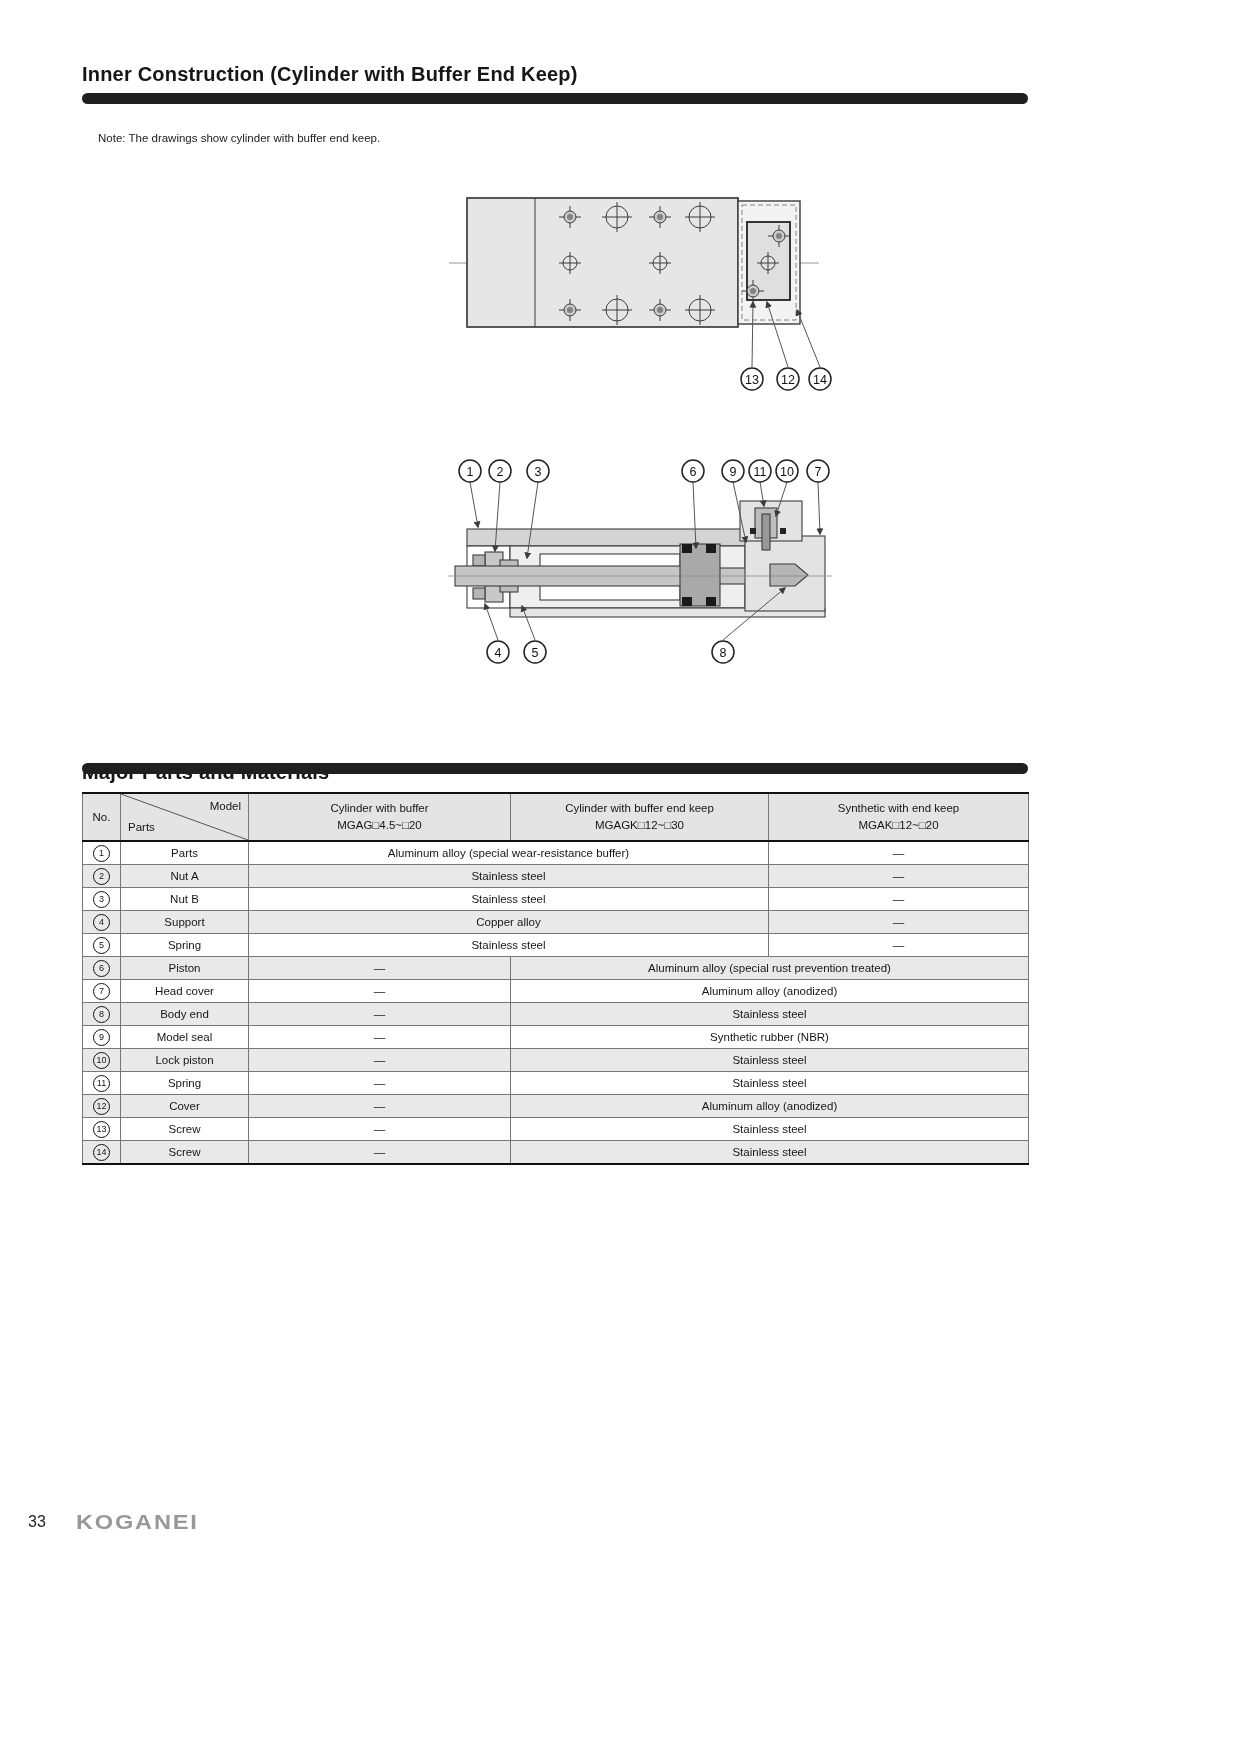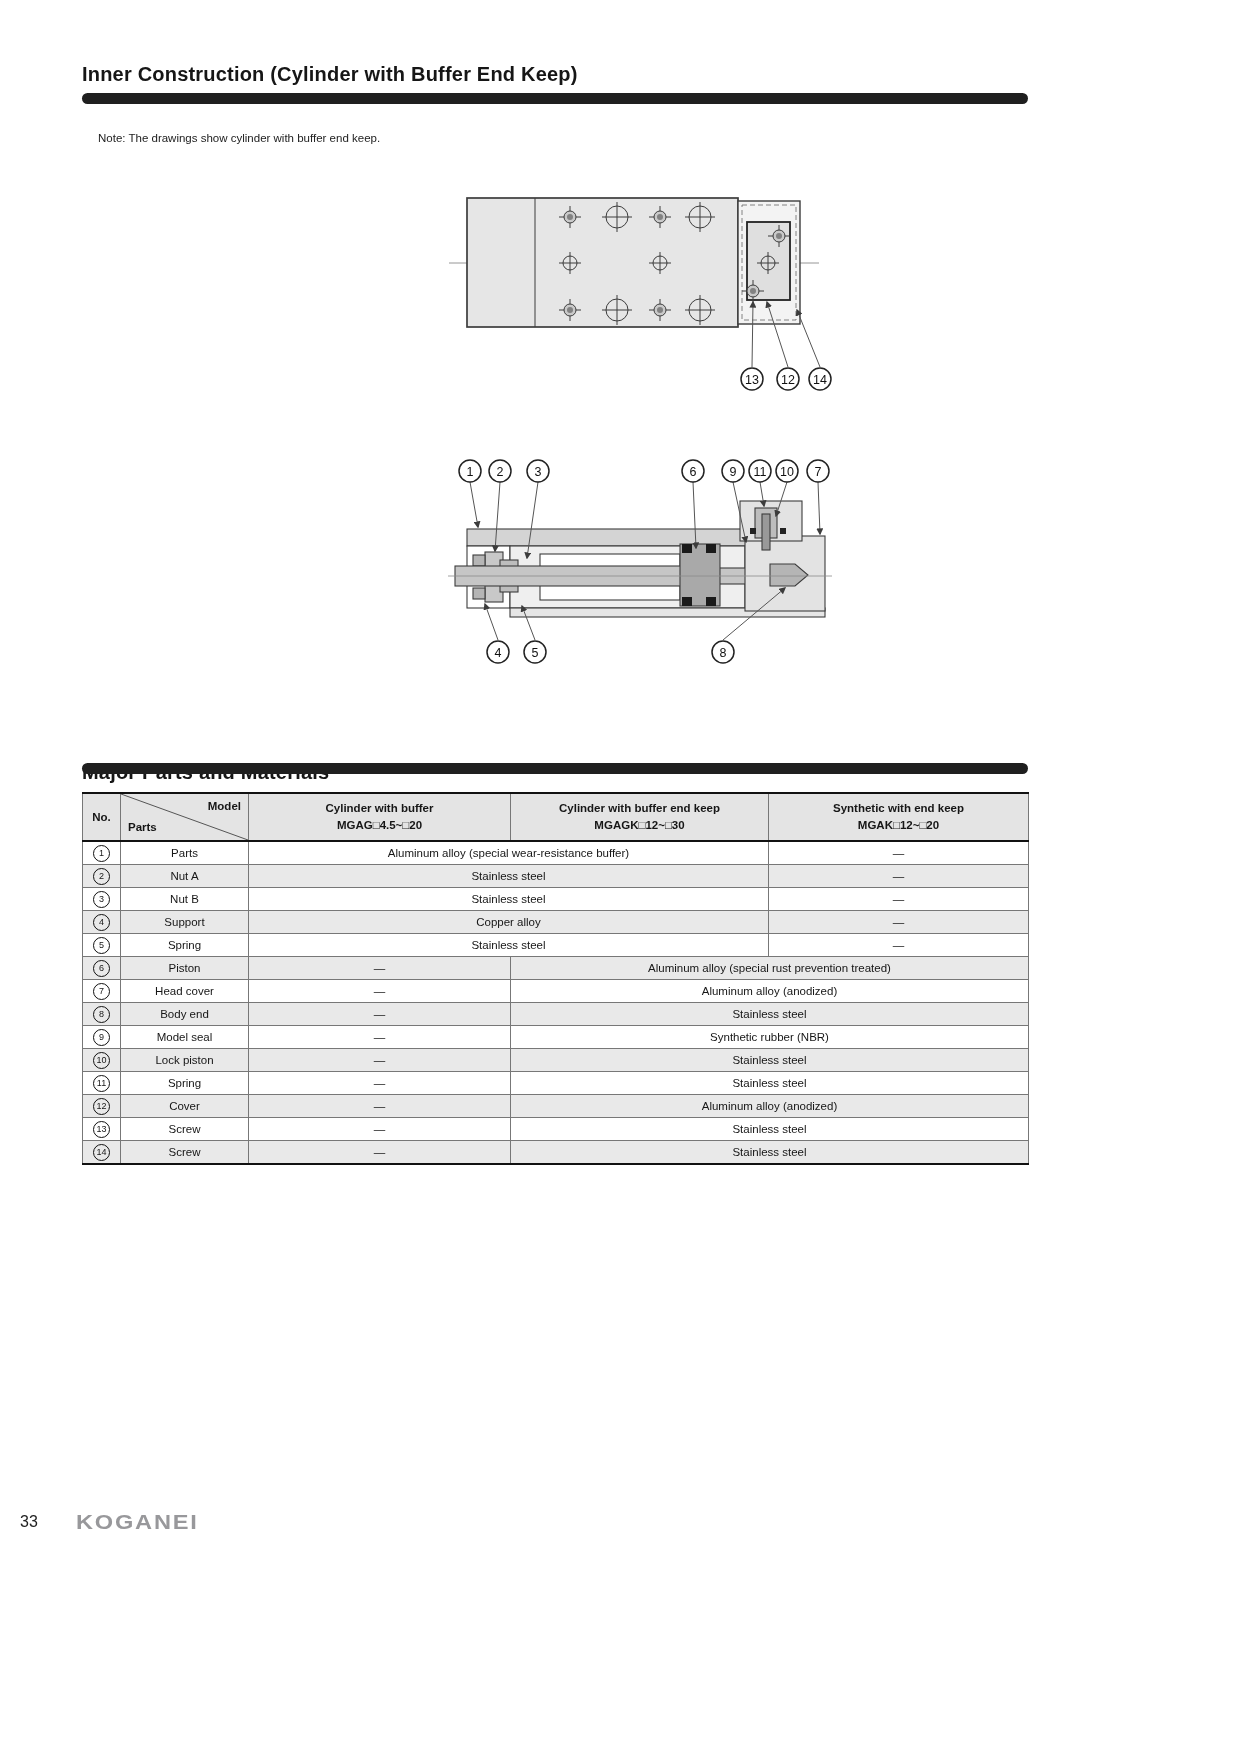--- a/index.html
+++ b/index.html
@@ -21,38 +21,38 @@
   svg text{font-family:"Liberation Sans","DejaVu Sans",sans-serif;}
   .callout-num{font-size:12.5px;fill:#111;text-anchor:middle;}
 
   
   .tblwrap{position:absolute;left:82px;top:792px;width:946px;}
   table{border-collapse:collapse;table-layout:fixed;width:946px;font-size:11.5px;}
   col.c-no{width:38px;} col.c-part{width:128px;} col.c-m1{width:262px;} col.c-m2{width:258px;} col.c-m3{width:260px;}
   th,td{border:1px solid #777;padding:0 4px;text-align:center;vertical-align:middle;color:#161616;}
   table{border-left:1.5px solid #333;border-right:1.5px solid #333;}
   thead th{
-    background:#e4e4e4;font-weight:bold;height:46px;
+    background:#e4e4e4;font-weight:normal;height:46px;
     border-top:2px solid #111;border-bottom:2.5px solid #111;line-height:1.45;text-align:center;
   }
   tbody td{height:22px;}
   tbody tr:nth-child(even){background:#e9e9e9;}
   tbody tr:last-child td{border-bottom:2px solid #111;}
   .th-diag{position:relative;padding:0;}
   .th-diag .diag{position:absolute;left:0;top:0;width:100%;height:100%;}
   .lbl-model{position:absolute;top:4px;right:7px;}
   .lbl-parts{position:absolute;bottom:4px;left:7px;}
   .circ{
     display:inline-flex;align-items:center;justify-content:center;
     width:15px;height:15px;border:1.2px solid #111;border-radius:50%;
     font-size:9px;line-height:1;background:transparent;
   }
 
   
-  .pageno{position:absolute;left:20px;top:1513px;font-size:16px;color:#222;}
+  .pageno{position:absolute;left:28px;top:1513px;font-size:16px;color:#222;}
   .logo{
     position:absolute;left:76px;top:1511px;font-size:20px;font-weight:bold;color:#98989b;
     letter-spacing:1.5px;transform:scaleX(1.18);transform-origin:left center;white-space:nowrap;
   }
 </style>
 </head>
 <body>
 
 <div class="page">
 

